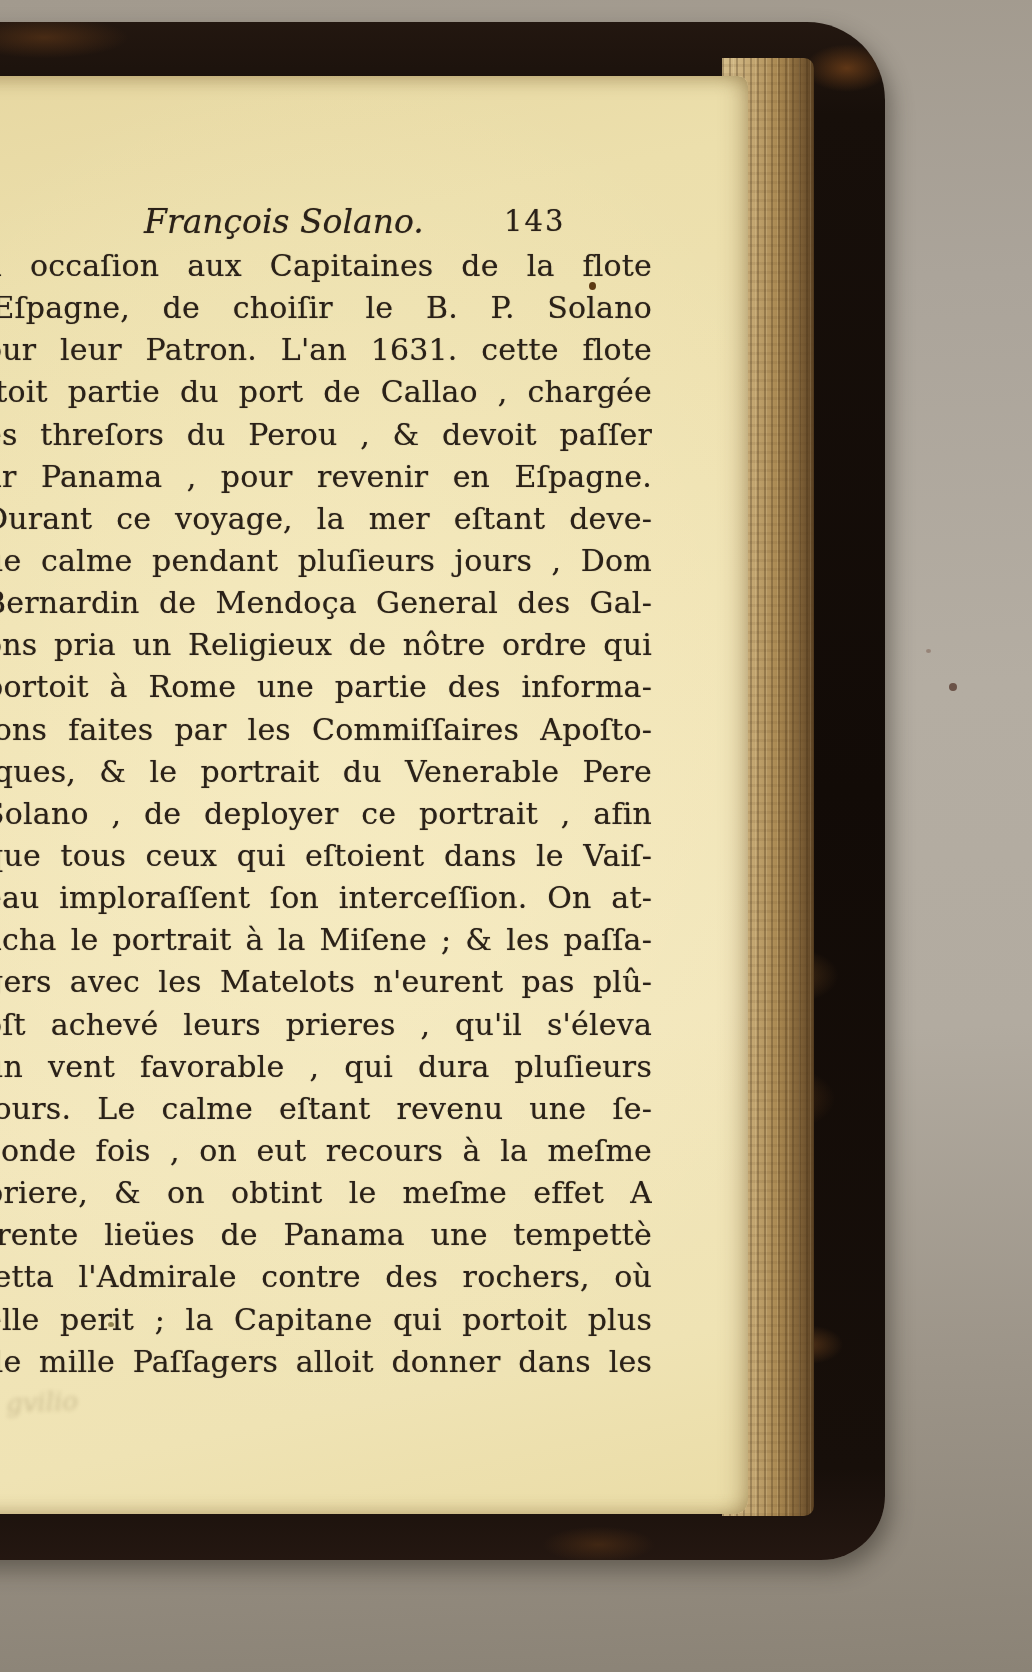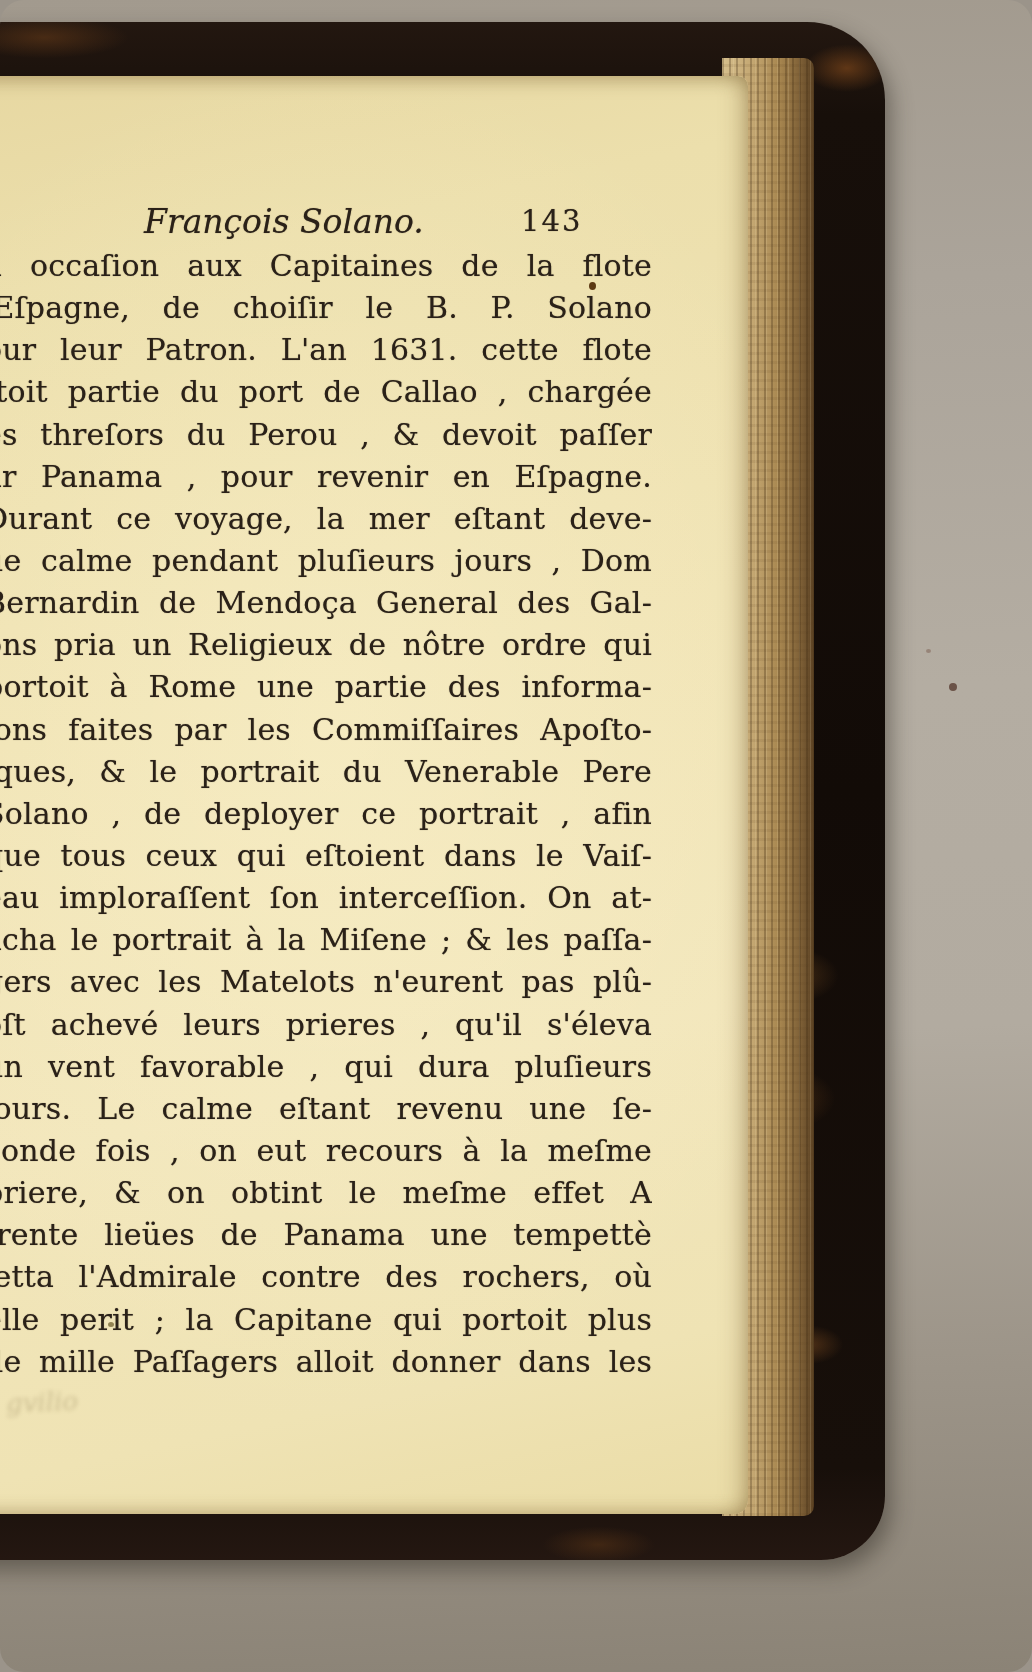--- a/index.html
+++ b/index.html
@@ -1,19 +1,18 @@
 <!DOCTYPE html>
 <html><head>
 <meta charset="utf-8">
 <style>
   html,body{margin:0;padding:0;background:#9b948a;}
   #scene{
     position:relative;width:1032px;height:1672px;overflow:hidden;
     font-family:"DejaVu Serif","Liberation Serif",serif;
-    border-radius:24px;
   }
   
   #backdrop{
     position:absolute;inset:0;
     background:linear-gradient(178deg,#a29a8e 0%,#aba49a 18%,#b4ada2 42%,#b2aba0 62%,#9c9488 82%,#8b8376 100%);
   }
   
   #cover{
     position:absolute;left:-70px;top:22px;width:955px;height:1538px;
     border-radius:14px 78px 64px 14px;
@@ -50,21 +49,21 @@
       inset 0 -12px 16px -9px rgba(120,90,40,.30);
   }
   #text-area{
     position:absolute;left:2px;top:122px;width:668px;color:#2a2118;
   }
   #running-head{
     position:relative;height:47px;font-style:italic;font-size:33px;line-height:47px;
     text-shadow:0 0 1px rgba(42,33,24,.55);
   }
   #running-title{position:absolute;left:160px;}
-  #page-number{position:absolute;left:537px;font-style:normal;font-size:29px;letter-spacing:2px;}
+  #page-number{position:absolute;left:520px;font-style:normal;font-size:29px;letter-spacing:2px;}
   #lines{position:absolute;left:0;top:47px;width:668px;}
   .text-line{
     height:42.15px;line-height:42.15px;font-size:30px;
     text-align:justify;text-align-last:justify;overflow:hidden;
     text-shadow:0 0 1px rgba(42,33,24,.5);
     letter-spacing:.2px;
   }
   
   #ghost{
     position:absolute;left:24px;top:1310px;width:140px;

